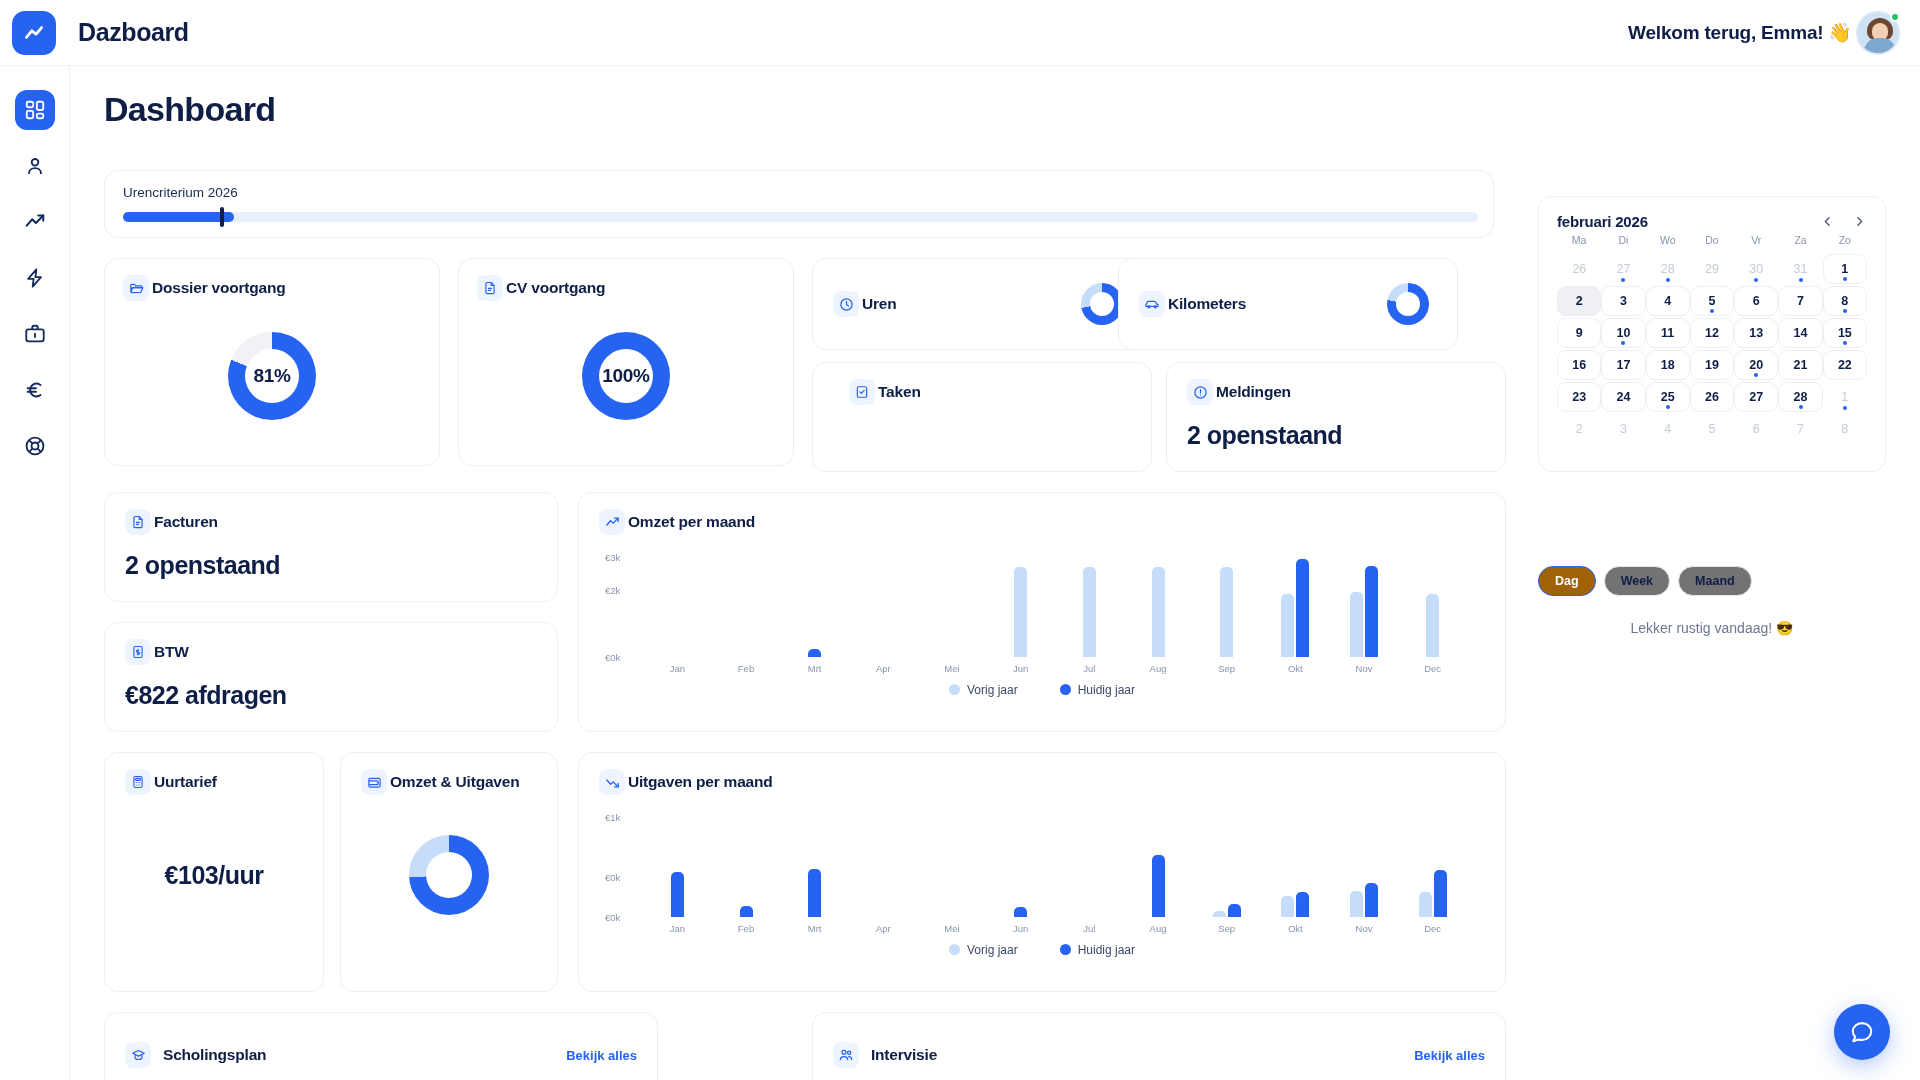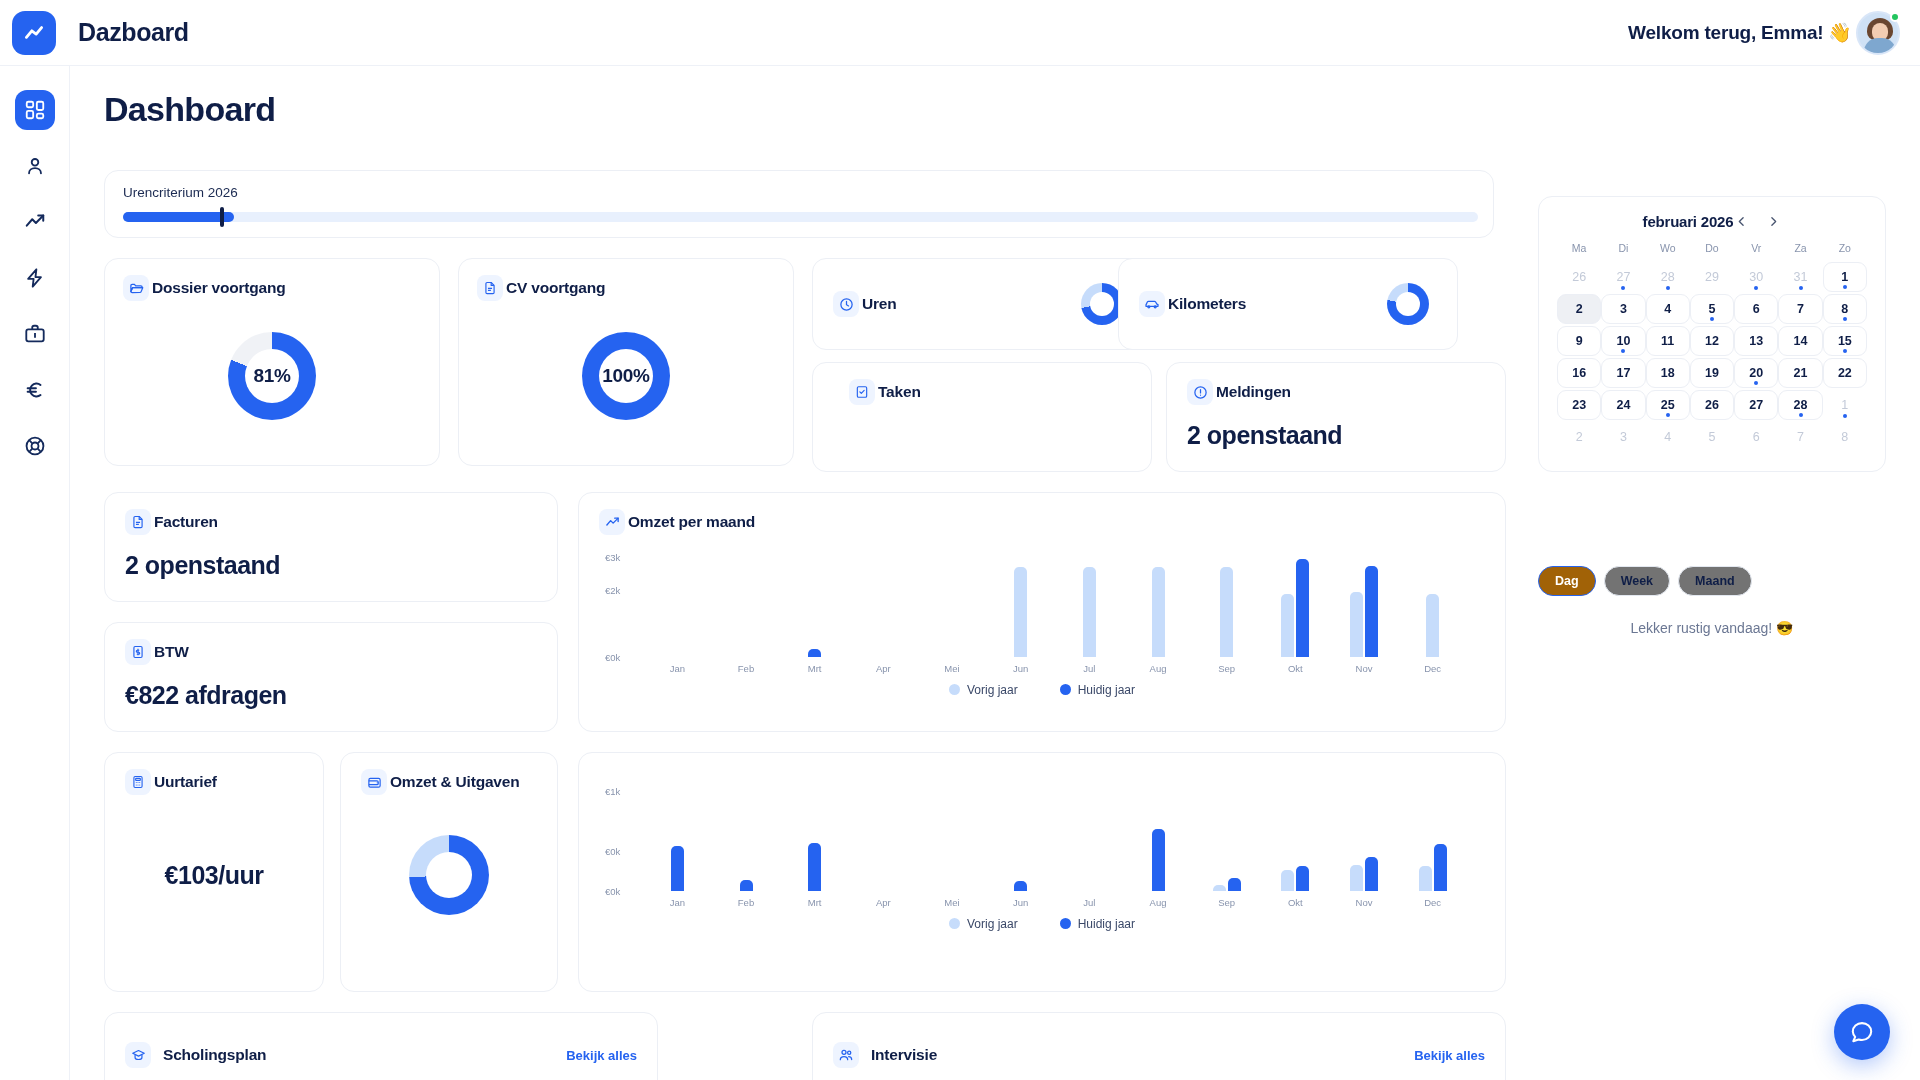--- a/index.html
+++ b/index.html
@@ -66,21 +66,21 @@
   
   .chart-card { position: absolute; padding: 16px 20px; }
   .plot { position: relative; margin-top: 22px; }
   .ylab { position: absolute; font-size: 9.5px; color: #8894ad; transform: translateY(-50%); }
   .bar { position: absolute; bottom: 0; border-radius: 5px 5px 0 0; }
   .xlab { position: absolute; font-size: 9.5px; color: #8894ad; text-align: center; transform: translateX(-50%); }
   .legend { display: flex; gap: 42px; justify-content: center; margin-top: 26px; font-size: 12px; color: #3a4868; align-items: center; }
   .legend span.dot { width: 11px; height: 11px; border-radius: 50%; display: inline-block; margin-right: 7px; vertical-align: -1px; }
   
   .calcard { position: absolute; left: 1538px; top: 196px; width: 348px; height: 276px; padding: 16px 18px; }
-  .cal-head { display: flex; align-items: center; justify-content: center; margin-bottom: 12px; }
+  .cal-head { display: flex; align-items: center; justify-content: space-between; margin-bottom: 4px; }
   .cal-month { font-size: 15px; font-weight: 700; letter-spacing: -0.2px; }
   .cal-navs { display: flex; gap: 16px; }
   .cal-nav { width: 16px; height: 16px; display: flex; align-items: center; justify-content: center; color: #48546f; }
   .cal-grid { display: grid; grid-template-columns: repeat(7, 1fr); gap: 2px 0; }
   .cal-dow { font-size: 10.5px; color: #8894ad; text-align: center; padding-bottom: 6px; }
   .cal-cell { position: relative; height: 30px; border-radius: 9px; display: flex; align-items: center; justify-content: center; font-size: 12.5px; font-weight: 600; color: #0f1e47; }
   .cal-cell.inmonth { border: 1px solid #eceff5; }
   .cal-cell.today { background: #eef0f4; border: 1px solid #eceff5; }
   .cal-cell.out { color: #c3cad8; font-weight: 500; }
   .cal-dot { position: absolute; bottom: 2px; left: 50%; transform: translateX(-50%); width: 4px; height: 4px; border-radius: 50%; background: #2563f0; }
@@ -377,20 +377,29 @@
       <div class="bar" style="background: rgb(198, 220, 251); width: 13px; height: 63.3333px; left: 783.167px;"></div>
       <div class="xlab" style="left: 789.667px; top: 106px;">Dec</div>
     </div>
   <div class="legend">
     <div><span class="dot" style="background:#c6dcfb"></span><span>Vorig jaar</span></div>
     <div><span class="dot" style="background:#2563f0"></span><span>Huidig jaar</span></div>
   </div>
 </div>
 
 <div class="card chart-card" style="left:578px; top:752px; width:928px; height:240px;">
+  <div class="card-head">
+    <div class="ic-badge">
+      <svg width="15" height="15" viewBox="0 0 24 24" fill="none" stroke="#2563f0" stroke-width="2.2" stroke-linecap="round" stroke-linejoin="round">
+        <path d="M3 8 L9 15 L13 11 L21 19"></path>
+          <path d="M15.5 19H21v-5.5"></path>
+      </svg>
+    </div>
+    <div class="card-title">Uitgaven per maand</div>
+  </div>
   <div class="plot" id="plot1" style="height:100px; margin-left:44px; margin-right:18px;">
       <div class="ylab" style="left: -38px; top: 100px;">€0k</div>
       <div class="ylab" style="left: -38px; top: 60px;">€0k</div>
       <div class="ylab" style="left: -38px; top: 0px;">€1k</div>
       <div class="bar" style="background: rgb(37, 99, 240); width: 13px; height: 45px; left: 27.8333px;"></div>
       <div class="xlab" style="left: 34.3333px; top: 106px;">Jan</div>
       <div class="bar" style="background: rgb(37, 99, 240); width: 13px; height: 11px; left: 96.5px;"></div>
       <div class="xlab" style="left: 103px; top: 106px;">Feb</div>
       <div class="bar" style="background: rgb(37, 99, 240); width: 13px; height: 48px; left: 165.167px;"></div>
       <div class="xlab" style="left: 171.667px; top: 106px;">Mrt</div>

